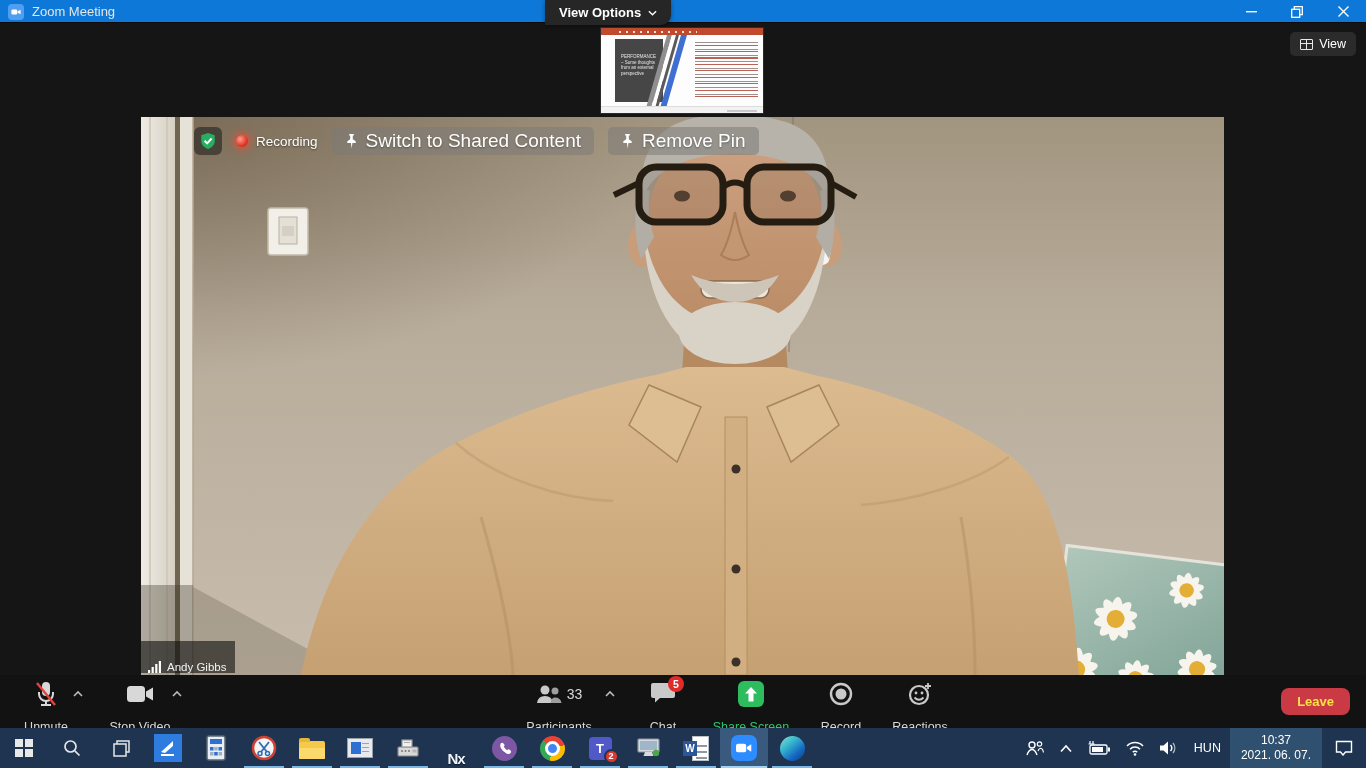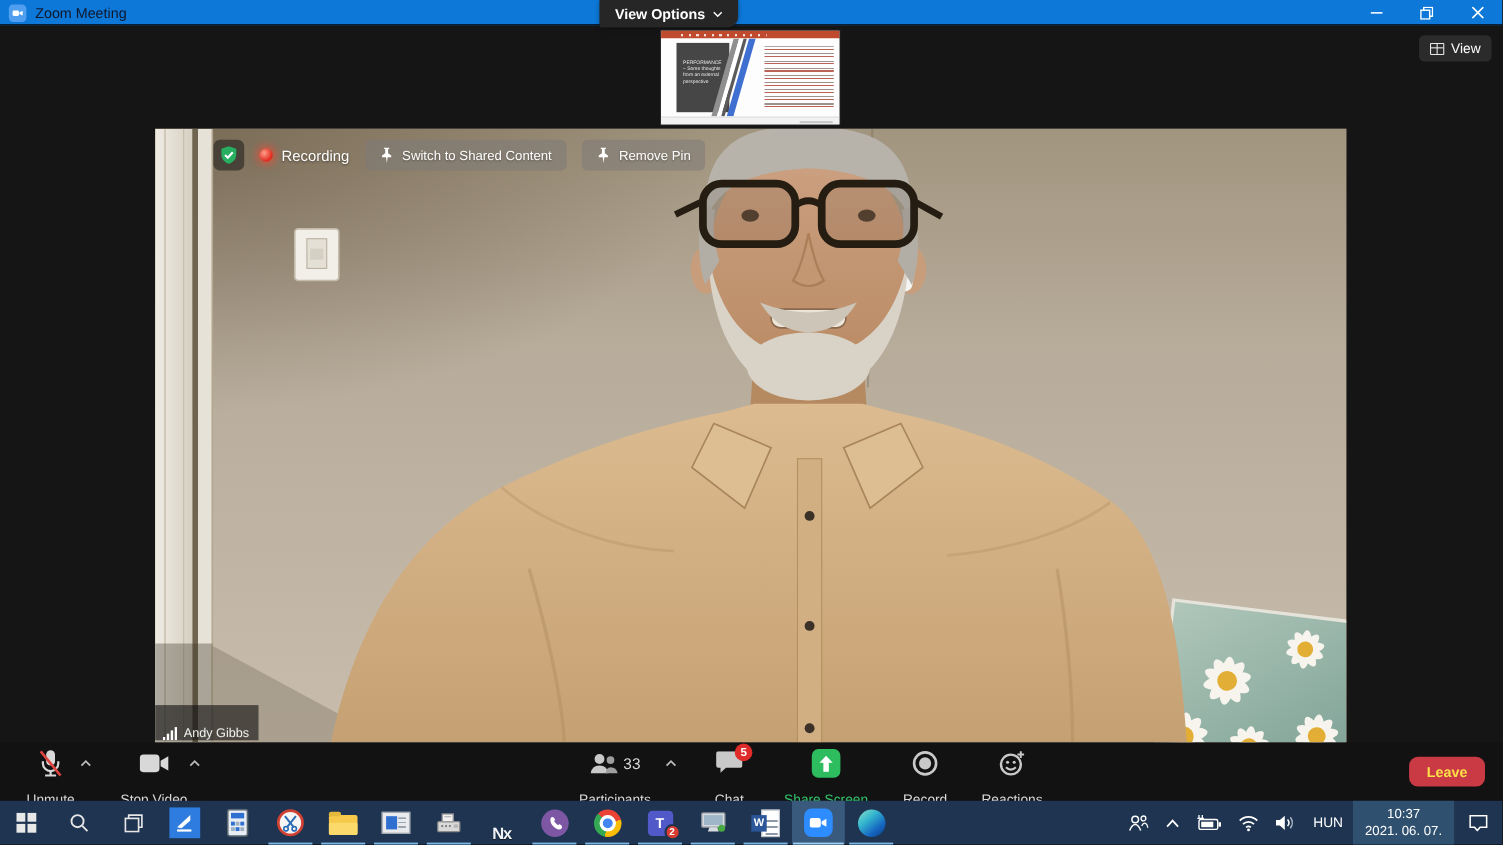--- a/index.html
+++ b/index.html
@@ -2,21 +2,21 @@
 <html><head>
 <meta charset="utf-8">
 <style>
   * { margin:0; padding:0; box-sizing:border-box; }
   html,body { width:1366px; height:768px; overflow:hidden; background:#000; }
   body { font-family:"Liberation Sans", sans-serif; }
   #screen { position:relative; width:1366px; height:768px; background:#151515; overflow:hidden; }
 
   
   .titlebar { position:absolute; left:0; top:0; width:1366px; height:23px; background:#0d78d8; border-bottom:1px solid #0a0a0a; }
-  .title-left { position:absolute; left:8px; top:0; height:23px; display:flex; align-items:center; gap:8px; color:#0f172a; font-size:13px; }
+  .title-left { position:absolute; left:8px; top:0; height:23px; display:flex; align-items:center; gap:8px; color:#e5e5e5; font-size:13px; }
   .zoom-badge { width:16px; height:16px; border-radius:4px; background:#4f9ef0; display:flex; align-items:center; justify-content:center; }
   .banner { position:absolute; left:545px; top:0; height:25px; display:flex; filter:drop-shadow(0 1px 2px rgba(0,0,0,.4)); }
   .banner-green { background:#79c528; color:#17310b; font-weight:bold; font-size:13px; line-height:25px; padding:0 14px; border-radius:0 0 0 10px; white-space:nowrap; }
   .banner-dark { background:#262626; color:#fff; font-weight:bold; font-size:13px; padding:0 14px; display:flex; align-items:center; gap:7px; border-radius:0 0 10px 0; cursor:pointer; }
   .win-controls { position:absolute; right:0; top:0; height:23px; display:flex; }
   .win-btn { width:46px; height:23px; display:flex; align-items:center; justify-content:center; }
 
   
   .view-btn { position:absolute; right:10px; top:32px; height:24px; padding:0 10px; background:#2b2b2b; border-radius:5px; display:flex; align-items:center; gap:6px; color:#fff; font-size:12.5px; cursor:pointer; }
   .grid-icon { width:13px; height:11px; border:1.5px solid #e8e8e8; border-radius:1px; position:relative; }
@@ -46,21 +46,21 @@
   
   .video { position:absolute; left:141px; top:117px; width:1083px; height:558px; overflow:hidden; background:#b2a695; }
   .video svg.art { position:absolute; left:0; top:0; }
   .overlay-row { position:absolute; left:16px; top:10px; display:flex; align-items:center; gap:14px;padding-left:37px; }
   .shield-badge { width:28px; height:28px; border-radius:6px; background:rgba(25,25,25,.55); display:flex; align-items:center; justify-content:center; cursor:pointer; }
   .rec { display:flex; align-items:center; gap:8px; }
   .rec-dot { width:12px; height:12px; border-radius:50%;
      background:radial-gradient(circle at 35% 35%, #ff9d8a, #e02d1f 65%);
      box-shadow:0 0 8px 2px rgba(255,70,45,.75); }
   .rec-label { color:#fff; font-size:13.5px; text-shadow:0 1px 2px rgba(0,0,0,.5); }
-  .pill-btn { height:28px; padding:0 13px; border-radius:5px; background:rgba(125,122,118,.55); display:flex; align-items:center; gap:8px; color:#fff; font-size:12px; cursor:pointer; text-shadow:0 1px 2px rgba(0,0,0,.35); }
+  .pill-btn { height:28px; padding:0 13px; border-radius:5px; background:rgba(125,122,118,.55); display:flex; align-items:center; gap:8px; color:#fff; font-size:19px; cursor:pointer; text-shadow:0 1px 2px rgba(0,0,0,.35); }
   .nametag { position:absolute; left:0; bottom:2px; height:32px; padding:0 9px 0 7px; background:rgba(15,15,15,.6); display:flex; align-items:flex-end; gap:6px; color:#f2f2f2; font-size:11.5px; }
 
   
   .toolbar { position:absolute; left:0; top:675px; width:1366px; height:53px; background:#121212; }
   .tb-item { position:absolute; top:5px; text-align:center; color:#d9d9d9; font-size:12.5px; cursor:pointer; }
   .tb-icon-row { height:28px; display:flex; align-items:center; justify-content:center; gap:5px; }
   .tb-label { margin-top:12px; white-space:nowrap; }
   .caret { position:absolute; cursor:pointer; }
   .badge { position:absolute; top:-7px; right:-9px; min-width:16px; height:16px; border-radius:8px; background:#e02b2b; color:#fff; font-size:10.5px; font-weight:bold; line-height:16px; padding:0 4px; }
   .share-sq { width:26px; height:26px; border-radius:6px; background:#2dbd5f; display:flex; align-items:center; justify-content:center; }

